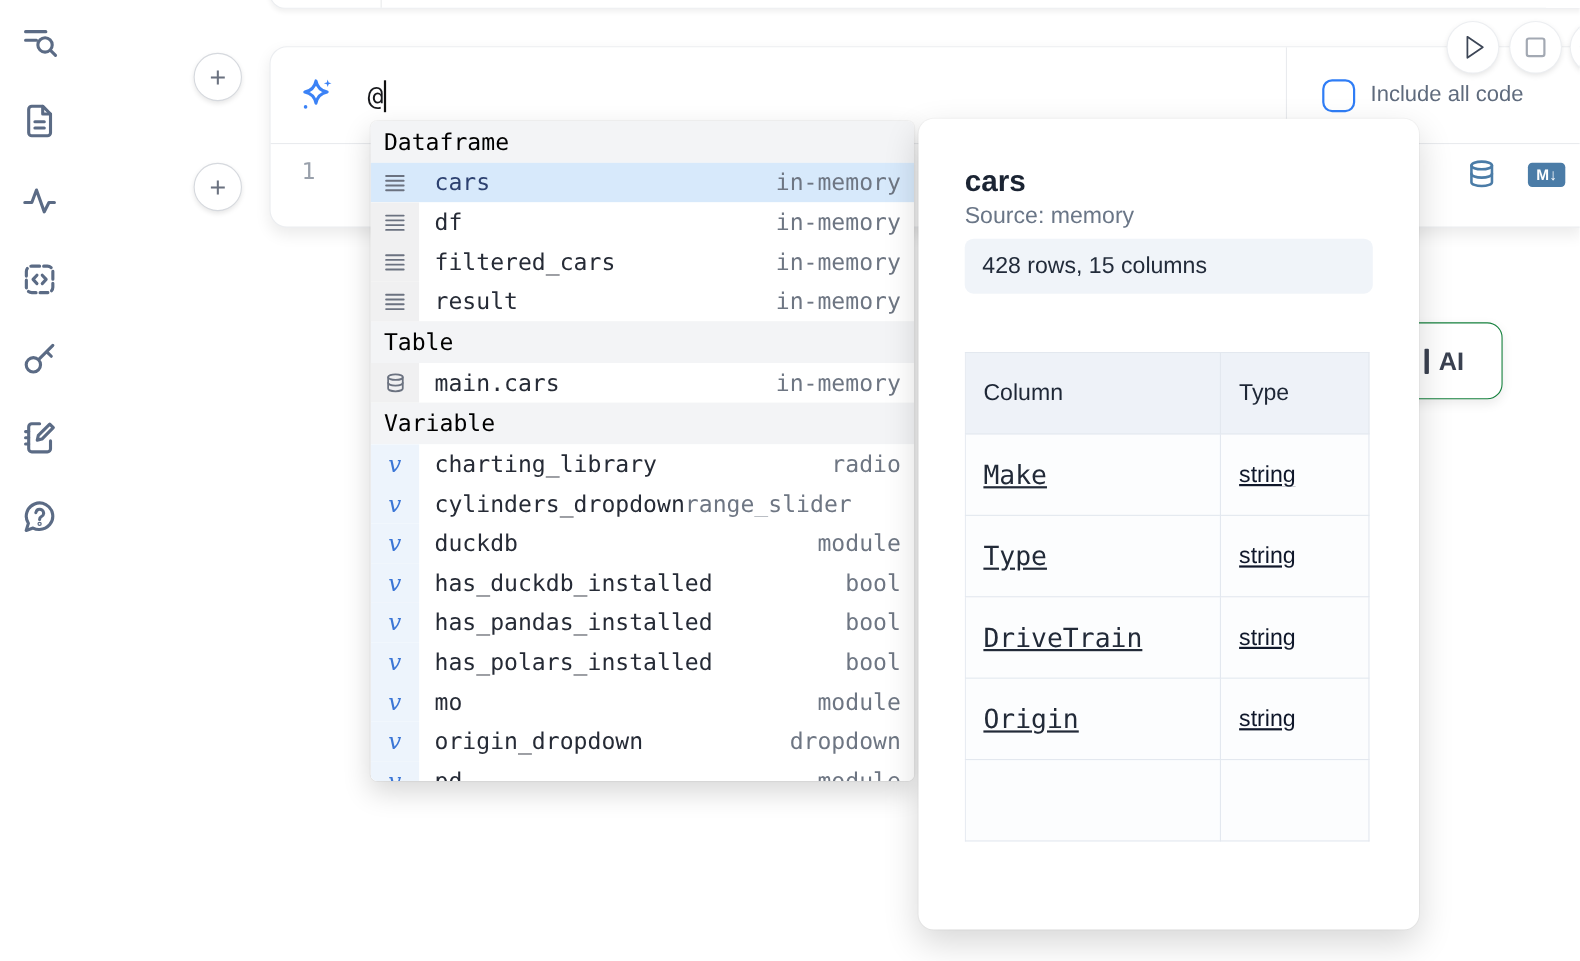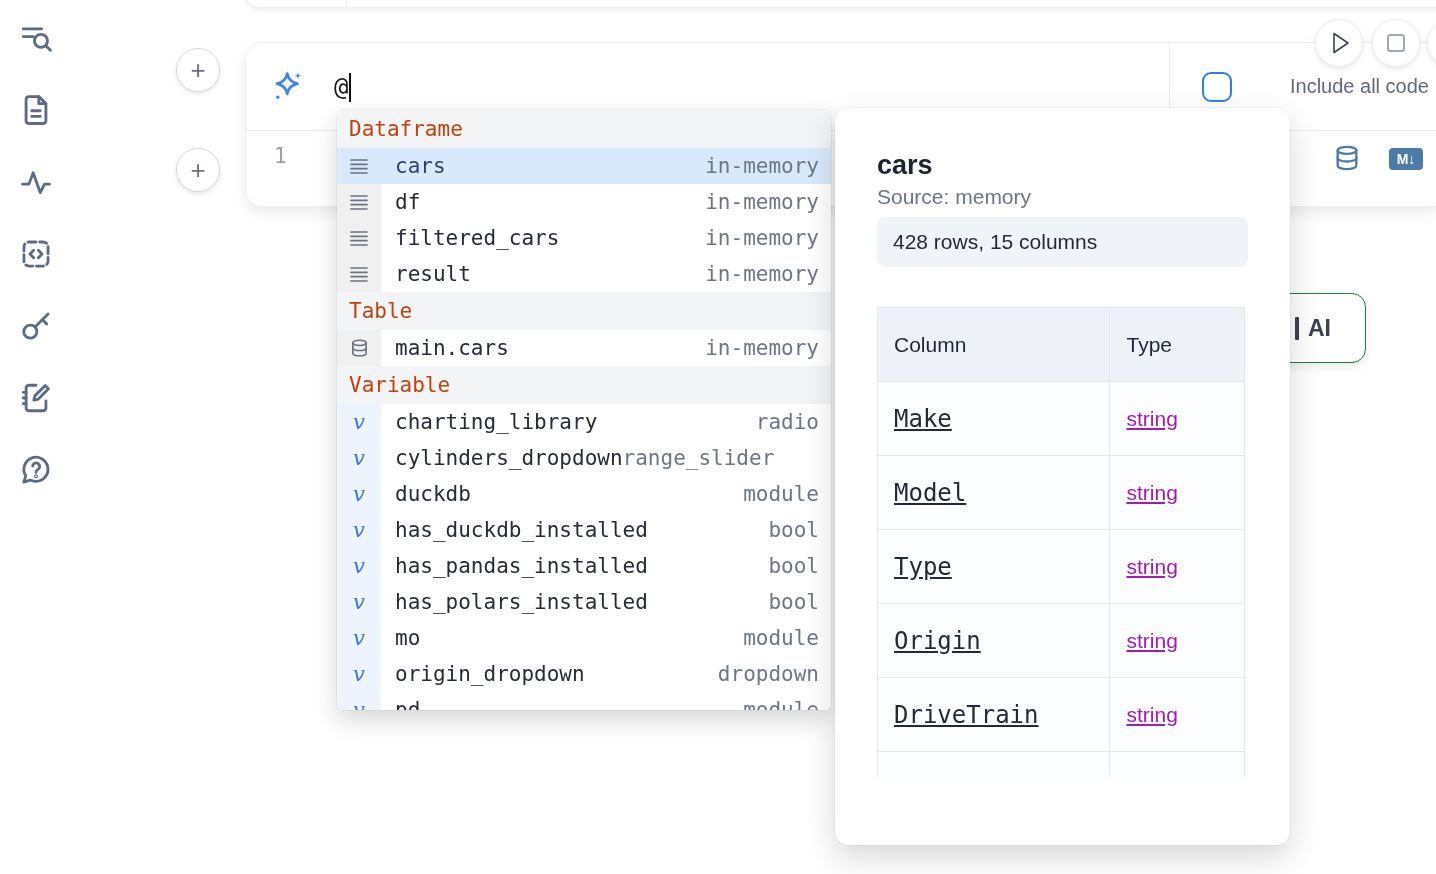--- a/index.html
+++ b/index.html
@@ -35,42 +35,42 @@
     background:#fff; border:1px solid #ebedf0;
     border-radius:16px 0 0 16px; box-shadow:0 6px 14px rgba(0,0,0,.08); z-index:5; }
   .ai-row { height:88px; border-bottom:1px solid #e9ebee; display:flex; }
   .ai-left { width:924px; position:relative; border-right:1px solid #e9ebee; }
   .sparkle { position:absolute; left:24px; top:26px; width:36px; height:36px; }
   .ai-text { position:absolute; left:88px; top:22px; height:44px; display:flex; align-items:center;
     font-size:24px; color:#17181c; }
   .caret { display:inline-block; width:2px; height:29px; background:#111; margin-left:1px; }
   .ai-right { flex:1; display:flex; align-items:center; padding-left:32px; gap:14px; }
   .chk { width:30px; height:30px; border:2px solid #2f7df6; border-radius:9px; background:#fff; cursor:pointer; }
-  .chk-label { font-size:20px; color:#5f6b7d;margin-left:44px; }
+  .chk-label { font-size:20px; color:#5f6b7d; }
   .code-row { height:76px; position:relative; }
   .line-no { position:absolute; left:28px; top:13px; font-size:21px; color:#99a0ab; }
   .dbicon { position:absolute; right:76px; top:13px; width:28px; height:28px; cursor:pointer; }
   .dbicon svg { width:100%; height:100%; stroke:#4b7ca7; fill:none; stroke-width:2; stroke-linecap:round; }
   .mdbadge { position:absolute; right:14px; top:17px; width:34px; height:22px; background:#4b7ca7;
     border-radius:4px; color:#fff; font-weight:bold; font-size:14px;
     display:flex; align-items:center; justify-content:center; cursor:pointer; }
 
   
   .run-btn { position:absolute; top:20px; width:46px; height:46px; border-radius:50%;
     background:#fff; box-shadow:0 0 0 1px #eceef1, 0 2px 6px rgba(0,0,0,.13);
     display:flex; align-items:center; justify-content:center; cursor:pointer; z-index:8; }
   #play-btn { left:1316px; } #stop-btn { left:1373px; } #extra-btn { left:1428px; }
   .run-btn svg { width:46px; height:46px; fill:none; stroke-linejoin:round; }
 
   
   #dropdown { position:absolute; left:337px; top:110px; width:494px; height:600px;
     background:#fff; border-radius:6px; overflow:hidden; z-index:20;
     box-shadow:0 10px 25px rgba(0,0,0,.16), 0 0 0 1px rgba(0,0,0,.04);
     font-family:"DejaVu Sans Mono", monospace; }
-  .ac-head { height:38px; line-height:38px; background:#f3f4f6; color:#c2410c;
+  .ac-head { height:38px; line-height:38px; background:#f3f4f6; color:#000000;
     font-size:21px; padding-left:12px; }
   .ac-row { height:36px; display:flex; align-items:center; background:#fff; cursor:pointer; }
   .gut { width:44px; height:100%; flex:none; display:flex; align-items:center; justify-content:center;
     background:#f0f0f1; }
   .ac-row.var .gut { background:#edf4fc; }
   .ac-row.sel { background:#d7e9fb; }
   .ac-row.sel .gut { background:transparent; }
   .gut svg { stroke:#6b7280; fill:none; stroke-width:1.7; stroke-linecap:round; }
   .vglyph { font-family:"DejaVu Serif", serif; font-style:italic; font-size:21px; color:#3b76d6; }
   .nm { margin-left:14px; font-size:21px; color:#262b36; white-space:nowrap; }
@@ -79,28 +79,28 @@
     padding-right:12px; font-size:21px; color:#6e7683; }
 
   
   #panel { position:absolute; left:835px; top:108px; width:455px; height:737px;
     background:#fff; border-radius:14px; z-index:30; padding:42px;
     box-shadow:0 12px 32px rgba(0,0,0,.16), 0 0 0 1px rgba(0,0,0,.03); }
   .p-title { font-size:27px; font-weight:bold; color:#1b2433; }
   .p-source { font-size:21px; color:#6a7687; margin-top:4px; }
   .p-badge { margin-top:8px; background:#f0f4f9; border-radius:8px;
     padding:13px 16px; font-size:21px; color:#222b3a; }
-  .p-table-wrap { margin-top:40px; height:470px; overflow:hidden; }
+  .p-table-wrap { margin-top:53px; height:470px; overflow:hidden; }
   .p-table { border-collapse:collapse; width:368px; }
   .p-table th, .p-table td { border:1px solid #e3e8ef; height:74px;
     text-align:left; padding-left:16px; }
   .p-table th { background:#eef2f8; font-weight:400; font-size:21px; color:#1e2736; }
   .p-table td { background:#fcfdfe;text-decoration:underline; }
   td.coln { font-family:"DejaVu Sans Mono", monospace; font-size:24px; color:#222a38; width:233px; }
-  td.typn { font-size:21px; color:#a21caf; width:135px; }
+  td.typn { font-size:21px; color:#0f172a; width:135px; }
 
   
   #ai-btn { position:absolute; left:1242px; top:293px; width:124px; height:70px;
     background:#fff; border:1px solid #15803d; border-radius:14px; z-index:15;
     box-shadow:0 4px 10px rgba(0,0,0,.08); cursor:pointer;
     display:flex; align-items:center; justify-content:flex-end; padding-right:34px; gap:9px; }
   .frag-bar { width:4px; height:23px; background:#3a4150; border-radius:1px; }
   .ai-label { font-size:23px; font-weight:bold; color:#3a4150; }
 </style>
 </head>
@@ -347,35 +347,31 @@
           <th>Column</th>
           <th>Type</th>
         </tr>
       </thead>
       <tbody>
         <tr>
           <td class="coln">Make</td>
           <td class="typn">string</td>
         </tr>
         <tr>
-          <td class="coln">Model</td>
-          <td class="typn">string</td>
-        </tr>
-        <tr>
           <td class="coln">Type</td>
           <td class="typn">string</td>
         </tr>
         <tr>
+          <td class="coln">DriveTrain</td>
+          <td class="typn">string</td>
+        </tr>
+        <tr>
           <td class="coln">Origin</td>
           <td class="typn">string</td>
         </tr>
         <tr>
-          <td class="coln">DriveTrain</td>
-          <td class="typn">string</td>
-        </tr>
-        <tr>
           <td class="coln"></td>
           <td class="typn"></td>
         </tr>
       </tbody>
     </table>
   </div>
 </div>
 
 </body></html>

